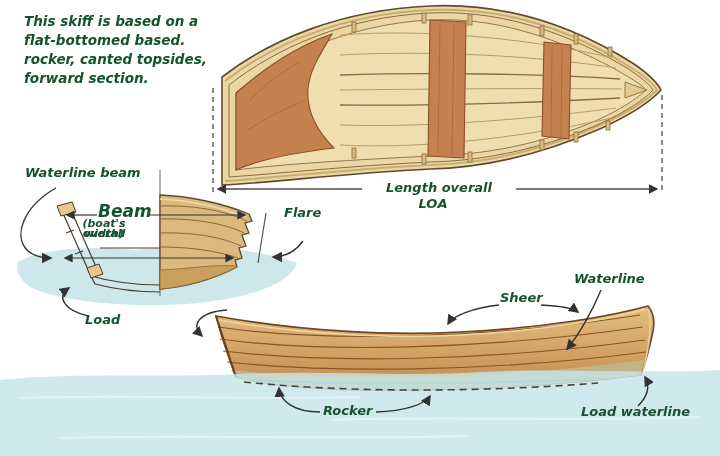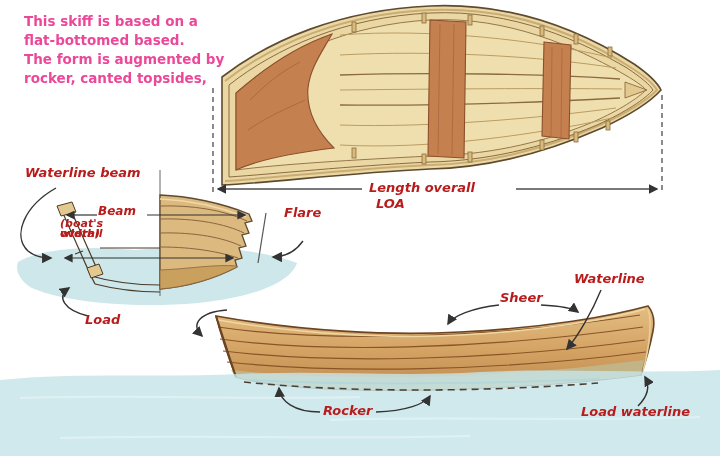--- a/index.html
+++ b/index.html
@@ -1,23 +1,23 @@
 <!DOCTYPE html>
 <html><head>
 <meta charset="utf-8">
 <style>
   html,body{margin:0;padding:0;background:#fff;}
   #stage{position:relative;width:720px;height:456px;background:#ffffff;overflow:hidden;
          font-family:"DejaVu Sans",sans-serif;}
   #art{position:absolute;left:0;top:0;}
-  .lbl{position:absolute;color:#b91c1c;font-style:italic;font-weight:bold;
+  .lbl{position:absolute;color:#14532d;font-style:italic;font-weight:bold;
        font-size:13px;line-height:14px;white-space:nowrap;}
   .lbl.small{font-size:11px;line-height:10px;font-weight:bold;}
-  .lbl.center{white-space:normal;}
-  #intro{position:absolute;left:24px;top:12px;color:#ec4899;
+  .lbl.center{text-align:center;white-space:normal;}
+  #intro{position:absolute;left:24px;top:12px;color:#14532d;font-style:italic;
          font-weight:bold;font-size:13.5px;line-height:19px;}
 </style>
 </head>
 <body>
 
 <div id="stage">
 
 <svg id="art" width="720" height="456" viewBox="0 0 720 456">
   <defs>
     <marker id="ah" viewBox="0 0 10 10" refX="8.5" refY="5" markerWidth="7.5" markerHeight="7.5" orient="auto-start-reverse">
@@ -173,29 +173,29 @@
     <path d="M601,290 C592,312 578,336 567,349" marker-end="url(#ah)"></path>
     <path d="M320,412 C294,412 280,401 279,388" marker-end="url(#ah)"></path>
     <path d="M376,412 C406,411 425,404 430,396" marker-end="url(#ah)"></path>
     <path d="M638,406 C648,396 650,386 645,377" marker-end="url(#ah)"></path>
   </g>
 </svg>
 
 <div id="intro">
   <div>This skiff is based on a</div>
   <div>flat-bottomed based.</div>
-  <div>The form is augmented by</div>
   <div>rocker, canted topsides,</div>
+  <div>forward section.</div>
 </div>
 
 <div class="lbl center" style="left:369px;top:181px;width:140px">Length overall</div>
-<div class="lbl center" style="left:376px;top:197px;width:140px">LOA</div>
+<div class="lbl center" style="left:363px;top:197px;width:140px">LOA</div>
 
 <div class="lbl" style="left:25px;top:166px">Waterline beam</div>
-<div class="lbl" style="left:98px;top:204px;font-size:12px">Beam</div>
+<div class="lbl" style="left:98px;top:204px;font-size:17px">Beam</div>
 <div class="lbl small center" style="left:60px;top:219px;width:88px">(boat's overall</div>
 <div class="lbl small center" style="left:60px;top:229px;width:88px">width)</div>
 <div class="lbl" style="left:284px;top:206px">Flare</div>
 <div class="lbl" style="left:85px;top:313px">Load</div>
 
 <div class="lbl" style="left:500px;top:291px">Sheer</div>
 <div class="lbl" style="left:574px;top:272px">Waterline</div>
 <div class="lbl" style="left:323px;top:404px">Rocker</div>
 <div class="lbl" style="left:581px;top:405px">Load waterline</div>
 

